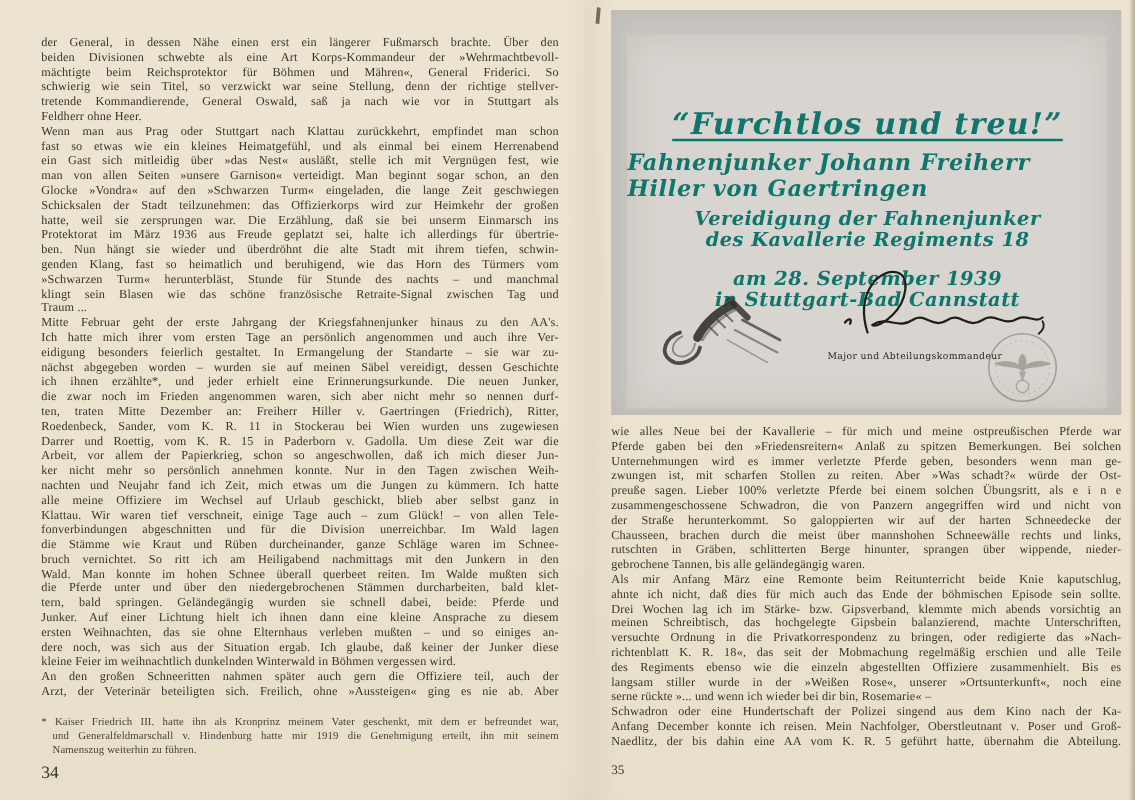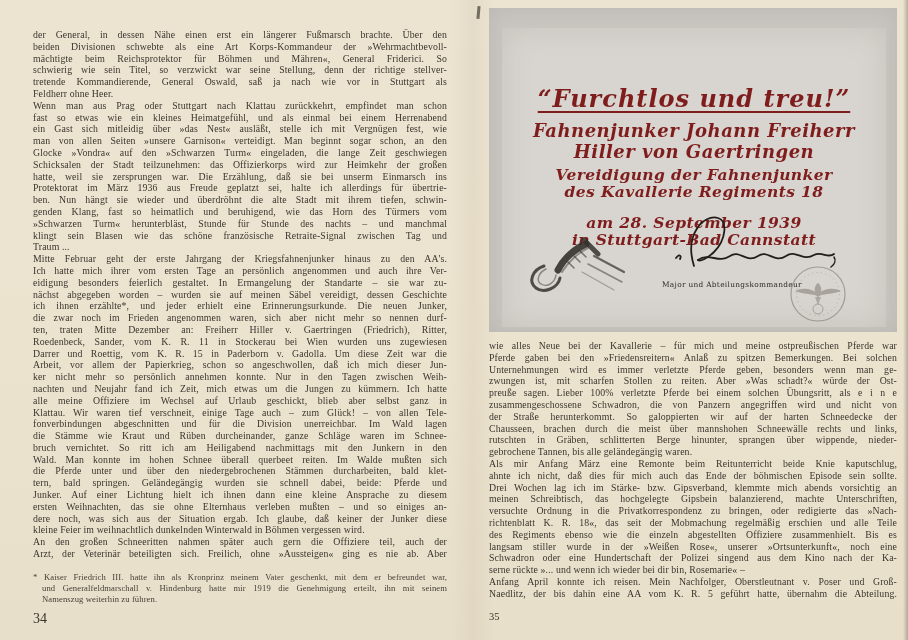--- a/index.html
+++ b/index.html
@@ -51,27 +51,27 @@
   .photo {
     position: absolute; left: 489px; top: 8px; width: 408px; height: 324px;
     background: #c9c5c0;
     box-shadow: inset 0 0 22px rgba(60,55,50,0.10);
   }
   .certificate {
     position: absolute; left: 13px; top: 20px; right: 11px; bottom: 5px;
     background: #d8d4cf;
     box-shadow: inset 0 0 30px rgba(120,115,108,0.18);
   }
-  .hand { font-family: "DejaVu Serif", serif; font-style: italic; font-weight: bold; color: #7f1d1d; }
+  .hand { font-family: "DejaVu Serif", serif; font-style: italic; font-weight: bold; color: #0f766e; }
   .cert-title {
     text-align: center; font-size: 24px; letter-spacing: 1px;
     margin: 56px 0 0 0;
     text-decoration: underline; text-underline-offset: 4px; text-decoration-thickness: 2px;
   }
-  .cert-name  { text-align: center; font-size: 18px; line-height: 21px; margin-top: 7px; letter-spacing: 0.5px; }
+  .cert-name  { font-size: 18px; line-height: 21px; margin-top: 7px; letter-spacing: 0.5px; }
   .cert-event { text-align: center; font-size: 15.5px; line-height: 17px; margin-top: 4px; letter-spacing: 0.4px; }
   .saber   { position: absolute; left: 22px;  top: 192px; }
   .signature { position: absolute; left: 168px; top: 182px; }
   .sig-caption {
     position: absolute; left: 160px; top: 252px; width: 180px;
     font-family: "DejaVu Serif", serif; font-weight: normal;
     font-size: 7.4px; letter-spacing: 0.3px; color: #2c2username: #2c2823; color: #2c2823;
     text-align: left;
   }
   .stamp { position: absolute; left: 286px; top: 236px; opacity: 0.85; }
@@ -214,22 +214,22 @@
     </div>
     <div class="para">
       <div class="line">Als mir Anfang März eine Remonte beim Reitunterricht beide Knie kaputschlug,</div>
       <div class="line">ahnte ich nicht, daß dies für mich auch das Ende der böhmischen Episode sein sollte.</div>
       <div class="line">Drei Wochen lag ich im Stärke- bzw. Gipsverband, klemmte mich abends vorsichtig an</div>
       <div class="line">meinen Schreibtisch, das hochgelegte Gipsbein balanzierend, machte Unterschriften,</div>
       <div class="line">versuchte Ordnung in die Privatkorrespondenz zu bringen, oder redigierte das »Nach-</div>
       <div class="line">richtenblatt K. R. 18«, das seit der Mobmachung regelmäßig erschien und alle Teile</div>
       <div class="line">des Regiments ebenso wie die einzeln abgestellten Offiziere zusammenhielt. Bis es</div>
       <div class="line">langsam stiller wurde in der »Weißen Rose«, unserer »Ortsunterkunft«, noch eine</div>
+      <div class="line last">serne rückte »... und wenn ich wieder bei dir bin, Rosemarie« –</div>
       <div class="line">Schwadron oder eine Hundertschaft der Polizei singend aus dem Kino nach der Ka-</div>
-      <div class="line last">serne rückte »... und wenn ich wieder bei dir bin, Rosemarie« –</div>
-    </div>
-    <div class="para">
-      <div class="line">Anfang April konnte ich reisen. Mein Nachfolger, Oberstleutnant v. Poser und Groß-</div>
+    </div>
+    <div class="para">
+      <div class="line">Anfang December konnte ich reisen. Mein Nachfolger, Oberstleutnant v. Poser und Groß-</div>
       <div class="line">Naedlitz, der bis dahin eine AA vom K. R. 5 geführt hatte, übernahm die Abteilung.</div>
     </div>
   </div>
 
 <div class="pagenum-right">35</div>
 
 </body></html>

